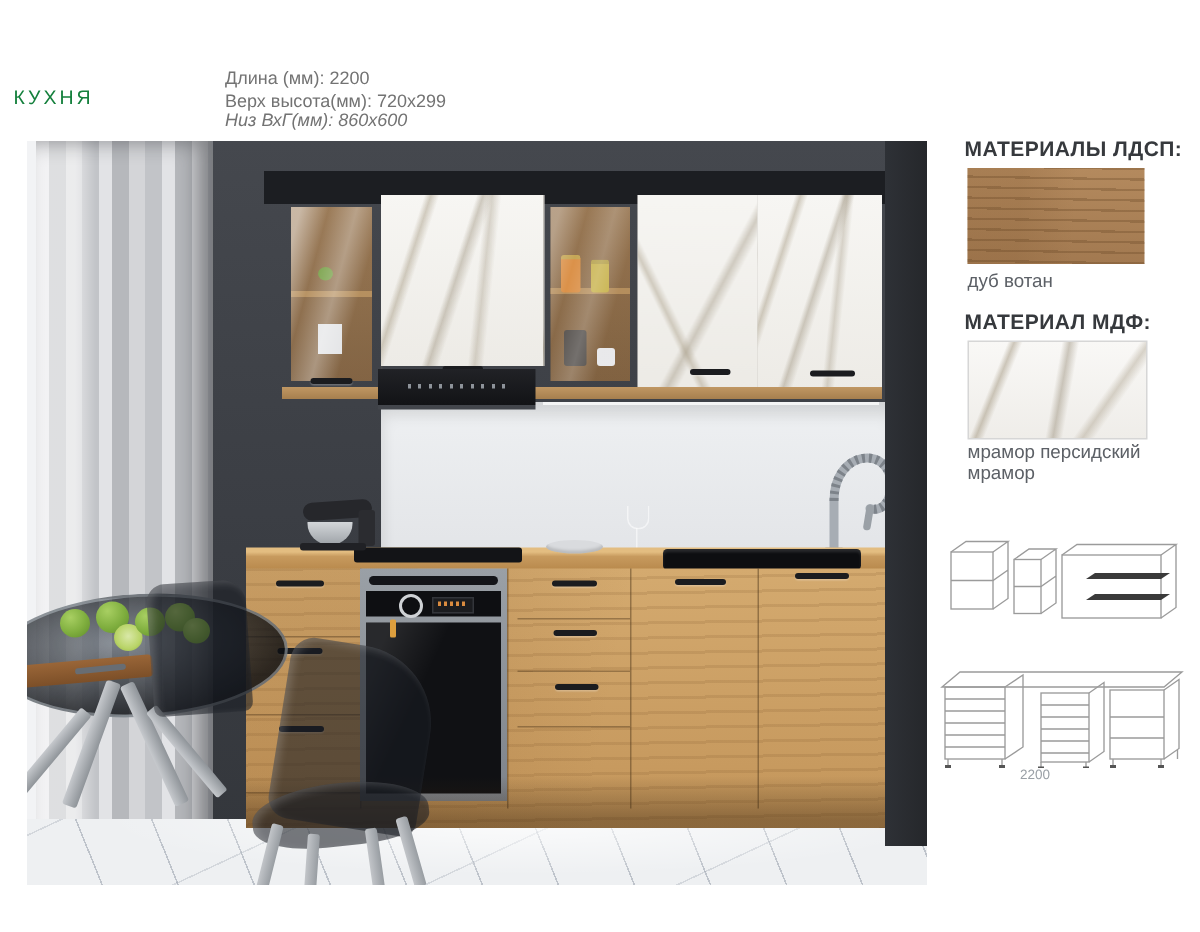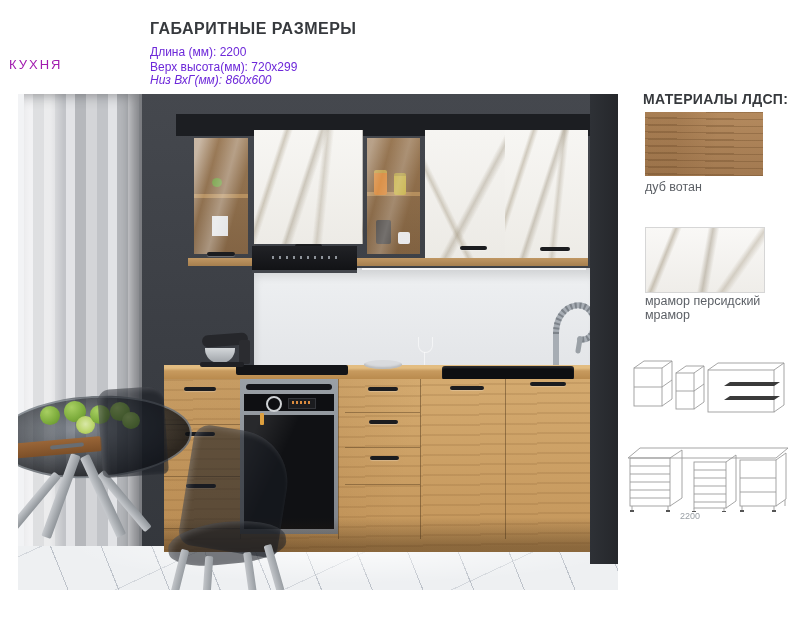--- a/index.html
+++ b/index.html
@@ -2,23 +2,23 @@
 <html><head>
 <meta charset="utf-8">
 <style>
   html,body{margin:0;padding:0;background:#ffffff;width:800px;height:621px;
     font-family:"Liberation Sans", sans-serif; overflow:hidden;}
   .abs{position:absolute;}
   #page{position:relative;width:800px;height:621px;background:#fff;}
 
   
   .brand{left:8px;top:18px;font-size:41px;color:#6f7378;letter-spacing:1px;line-height:1;}
-  .brand-sub{left:9px;top:57px;font-size:13px;color:#a21caf;letter-spacing:2px;}
+  .brand-sub{left:9px;top:57px;font-size:13px;color:#15803d;letter-spacing:2px;}
   .dims-title{left:150px;top:20px;font-size:16px;font-weight:bold;color:#36393d;letter-spacing:.5px;}
-  .dim-line{left:150px;font-size:12px;color:#6d28d9;}
+  .dim-line{left:150px;font-size:12px;color:#737373;}
   .dim-1{top:45px;} .dim-2{top:60px;} .dim-3{top:73px;font-style:italic;}
 
   
   #photo{left:18px;top:94px;width:600px;height:496px;overflow:hidden;
     background:linear-gradient(180deg,#45484e 0%,#3a3d43 55%,#33363b 100%);}
   .wall-left-strip{left:0;top:0;width:12px;height:496px;background:#f2f3f5;}
   .curtain{left:6px;top:0;width:118px;height:472px;
     background:
       linear-gradient(90deg, rgba(255,255,255,.55) 0 26px, rgba(255,255,255,0) 40px),
       repeating-linear-gradient(90deg,#e2e3e6 0 9px,#b6b8bc 9px 20px,#d4d5d8 20px 31px,#c2c4c8 31px 42px);
@@ -133,21 +133,20 @@
       linear-gradient(180deg,#f9f8f6,#efede9);}
   .wf{stroke:#9b9b9b;stroke-width:.9;fill:none;}
   .wf-dim{left:655px;top:511px;width:70px;text-align:center;font-size:9px;color:#9aa0a6;}
 </style>
 </head>
 <body>
 
 <div id="page">
 
   <div class="abs brand-sub">КУХНЯ</div>
-  <div class="abs dims-title">ГАБАРИТНЫЕ РАЗМЕРЫ</div>
   <div class="abs dim-line dim-1">Длина (мм): 2200</div>
   <div class="abs dim-line dim-2">Верх высота(мм): 720x299</div>
   <div class="abs dim-line dim-3">Низ ВхГ(мм): 860x600</div>
 
   <div class="abs" id="photo">
     <div class="abs wall-left-strip"></div>
     <div class="abs curtain"></div>
     <div class="abs soffit"></div>
     <div class="abs backsplash"></div>
 
@@ -263,20 +262,21 @@
     <div class="abs chair-shell" style="left:150px;top:428px;width:118px;height:42px;border-radius:50% 50% 40% 40%;transform:rotate(-6deg);"></div>
     <div class="abs chair-leg" style="left:158px;top:455px;width:8px;height:44px;transform:rotate(14deg);"></div>
     <div class="abs chair-leg" style="left:186px;top:462px;width:8px;height:38px;transform:rotate(4deg);"></div>
     <div class="abs chair-leg" style="left:228px;top:458px;width:8px;height:42px;transform:rotate(-8deg);"></div>
     <div class="abs chair-leg" style="left:252px;top:450px;width:8px;height:48px;transform:rotate(-16deg);"></div>
   </div>
 
   <div class="abs sb-h" style="top:91px;">МАТЕРИАЛЫ ЛДСП:</div>
   <div class="abs swatch-wood"></div>
   <div class="abs sb-cap" style="top:180px;">дуб вотан</div>
+  <div class="abs sb-h" style="top:206px;">МАТЕРИАЛ МДФ:</div>
   <div class="abs swatch-marble"></div>
   <div class="abs sb-cap" style="top:294px;">мрамор персидский мрамор</div>
 
   <svg class="abs" style="left:628px;top:348px;" width="160" height="80" viewBox="0 0 160 80">
     <g class="wf">
       <rect x="6" y="20" width="28" height="38"></rect>
       <path d="M6,20 L16,13 L44,13 L34,20 M44,13 L44,51 L34,58 M6,39 L34,39 L44,32"></path>
       <rect x="48" y="25" width="18" height="36"></rect>
       <path d="M48,25 L58,18 L76,18 L66,25 M76,18 L76,54 L66,61 M48,43 L66,43 L76,36"></path>
       <rect x="80" y="22" width="66" height="42"></rect>

